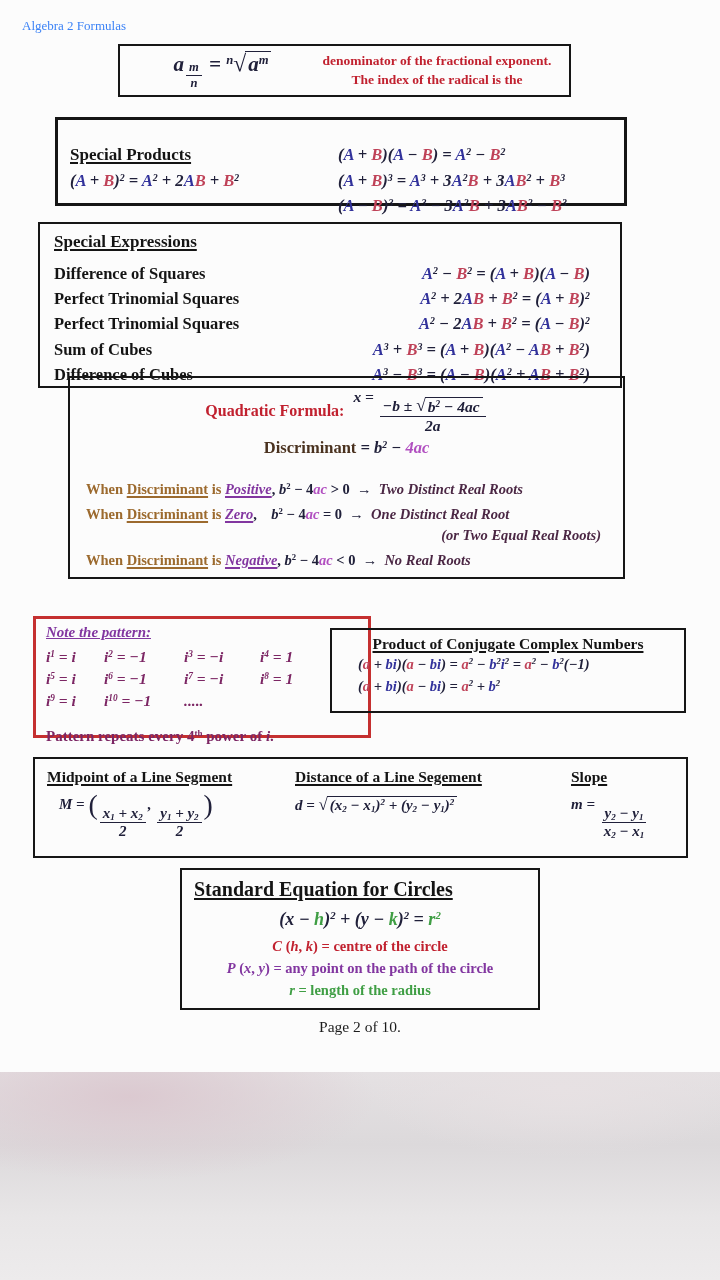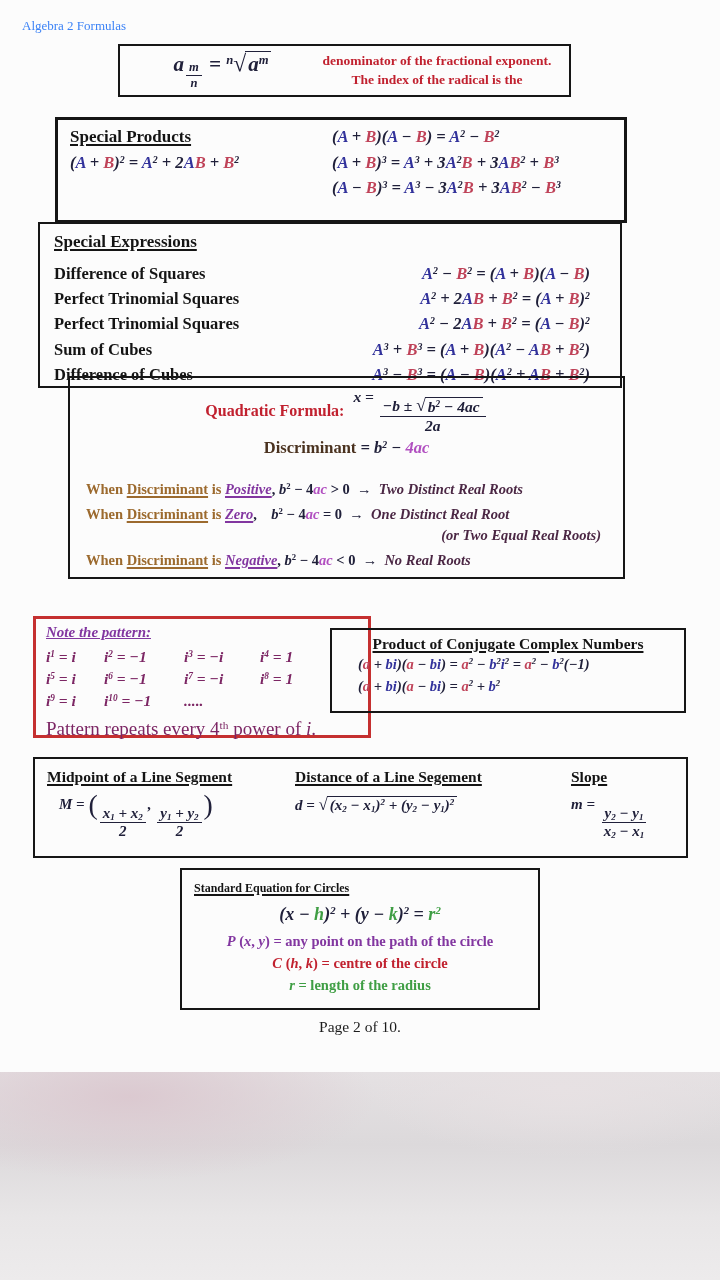--- a/index.html
+++ b/index.html
@@ -34,49 +34,49 @@
     background:
       radial-gradient(55% 65% at 18% 12%, #dbc9d0 0%, rgba(219,201,208,0) 62%),
       radial-gradient(45% 55% at 78% 8%,  #e7e1e3 0%, rgba(231,225,227,0) 60%),
       linear-gradient(180deg,#e5e1e3 0%,#dcd9db 35%,#e8e6e7 70%,#edebec 100%);
   }
   
   .fbox{position:absolute;box-sizing:border-box;border:2.5px solid #161616;background:transparent;}
   #box-exp{left:118px;top:44px;width:453px;height:53px;border-width:2px;display:flex;align-items:center;padding:2px 10px;}
   .exp-math{width:185px;text-align:center;font-size:21px;}
   .exp-note{flex:1;text-align:center;color:var(--red);font-weight:bold;font-size:13.5px;line-height:1.4;}
-  #box-sp{left:55px;top:117px;width:572px;height:106px;border-width:3px;padding:4px 12px;display:grid;grid-template-columns:262px 1fr;font-size:16.5px;line-height:1.55;}
+  #box-sp{left:55px;top:117px;width:572px;height:89px;border-width:3px;padding:22px 12px;display:grid;grid-template-columns:262px 1fr;column-gap:6px;font-size:16.5px;line-height:1.55;}
   #box-sp .bt{font-size:17px;}
   #box-se{left:38px;top:222px;width:584px;height:166px;padding:8px 14px;font-size:16.5px;}
   #box-se .bt{font-size:17px;display:inline-block;margin-bottom:9px;}
   .se-row{display:grid;grid-template-columns:252px 1fr;line-height:1.53;}
   .se-label{font-weight:bold;color:#141414;}
   .se-eq{text-align:right;padding-right:16px;}
   #box-q{left:68px;top:376px;width:557px;height:203px;padding:6px 10px;}
   .q-line1{display:flex;justify-content:center;align-items:center;gap:9px;margin-top:4px;}
   .q-label{color:var(--red);font-weight:bold;font-size:16px;}
   .q-formula{font-size:15.5px;}
   .q-line2{text-align:center;font-size:16.5px;margin-top:3px;}
   .q-cases{margin-top:23px;padding-left:6px;font-size:14.5px;}
   .case{white-space:pre;font-weight:bold;margin-bottom:8px;}
   .case-extra{text-align:right;padding-right:12px;font-weight:bold;margin-top:-4px;margin-bottom:8px;}
   #box-pat{left:33px;top:616px;width:338px;height:122px;border:3px solid var(--patborder);padding:4px 10px;}
   .pat-title{color:var(--purple);font-weight:bold;font-style:italic;text-decoration:underline;font-size:15px;}
   .pat-grid{display:grid;grid-template-columns:58px 80px 76px auto;font-size:15.5px;line-height:1.42;margin-top:5px;color:var(--ipat);}
-  .pat-note{color:var(--ipat);font-weight:normal;font-size:19px;margin-top:6px;}
+  .pat-note{color:var(--ipat);font-weight:bold;font-size:15px;margin-top:16px;}
   #box-conj{left:330px;top:628px;width:356px;height:85px;padding:5px 8px;}
   .conj-title{display:block;text-align:center;font-size:15.5px;}
   .conj-line{font-size:14.5px;line-height:1.55;margin-left:18px;}
   #box-seg{left:33px;top:757px;width:655px;height:101px;padding:9px 12px;display:flex;}
   .seg-col1{width:248px;} .seg-col2{width:252px;} .seg-col3{flex:1;padding-left:24px;}
   .seg-col .bt, .seg-title{font-size:15.5px;}
   .seg-formula{margin-top:10px;font-size:15px;}
   .seg-col1 .seg-formula{margin-left:12px;}
   #box-circ{left:180px;top:868px;width:360px;height:142px;padding:8px 12px;}
-  #box-circ .bt{font-size:12px;}
+  #box-circ .bt{font-size:20px;}
   .circ-formula{text-align:center;font-size:18px;margin:8px 0 6px 0;}
   .circ-note{text-align:center;font-size:14.5px;font-weight:bold;line-height:1.5;}
   .page-title{position:absolute;left:22px;top:18px;font-size:13px;color:#3b82f6;}
   .page-footer{position:absolute;left:0;top:1018px;width:720px;text-align:center;font-size:15.5px;color:#1c1c1c;}
 </style>
 </head>
 <body>
 
 <div class="sheet">
 
@@ -200,21 +200,21 @@
       <div class="seg-formula math">m = <span class="frac">
             <span class="fn">y<sub>2</sub> − y<sub>1</sub></span>
             <span class="fd">x<sub>2</sub> − x<sub>1</sub></span>
           </span></div>
     </div>
   </div>
 
   <div class="fbox" id="box-circ">
     <span class="bt">Standard Equation for Circles</span>
     <div class="circ-formula math">(x − <span class="c-g">h</span>)<sup>2</sup> + (y − <span class="c-g">k</span>)<sup>2</sup> = <span class="c-g">r<sup>2</sup></span></div>
+    <div class="circ-note"><span class="c-d"><span class="t-i">C</span> (<span class="t-i">h</span>, <span class="t-i">k</span>) = centre of the circle</span></div>
     <div class="circ-note"><span class="c-p"><span class="t-i">P</span> (<span class="t-i">x</span>, <span class="t-i">y</span>) = any point on the path of the circle</span></div>
-    <div class="circ-note"><span class="c-d"><span class="t-i">C</span> (<span class="t-i">h</span>, <span class="t-i">k</span>) = centre of the circle</span></div>
     <div class="circ-note"><span class="c-g"><span class="t-i">r</span> = length of the radius</span></div>
   </div>
 
   <div class="page-footer">Page 2 of 10.</div>
 </div>
 
 <div class="photo-blur"></div>
 
 </body></html>

